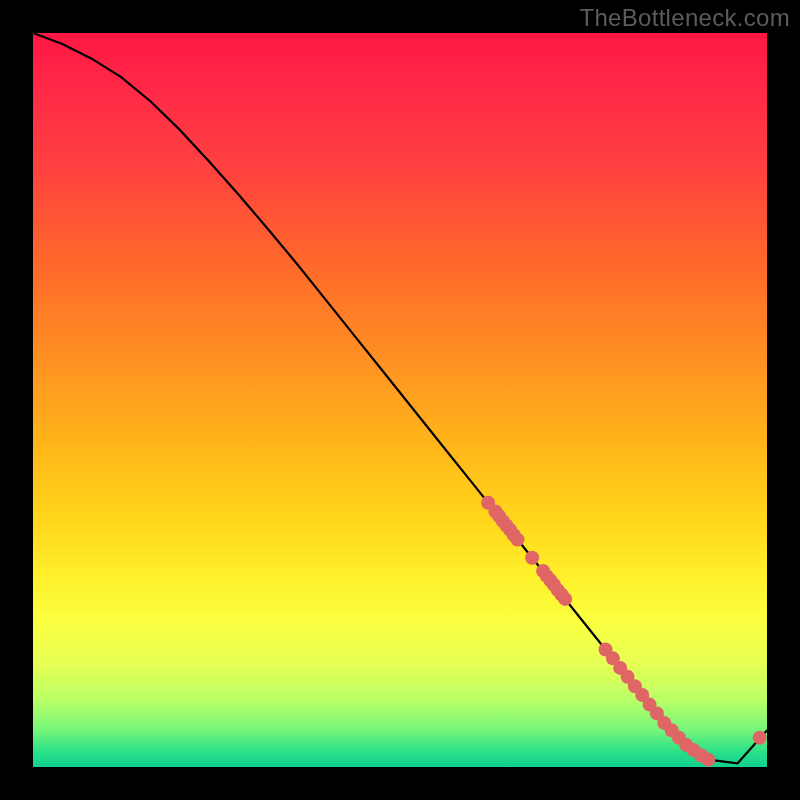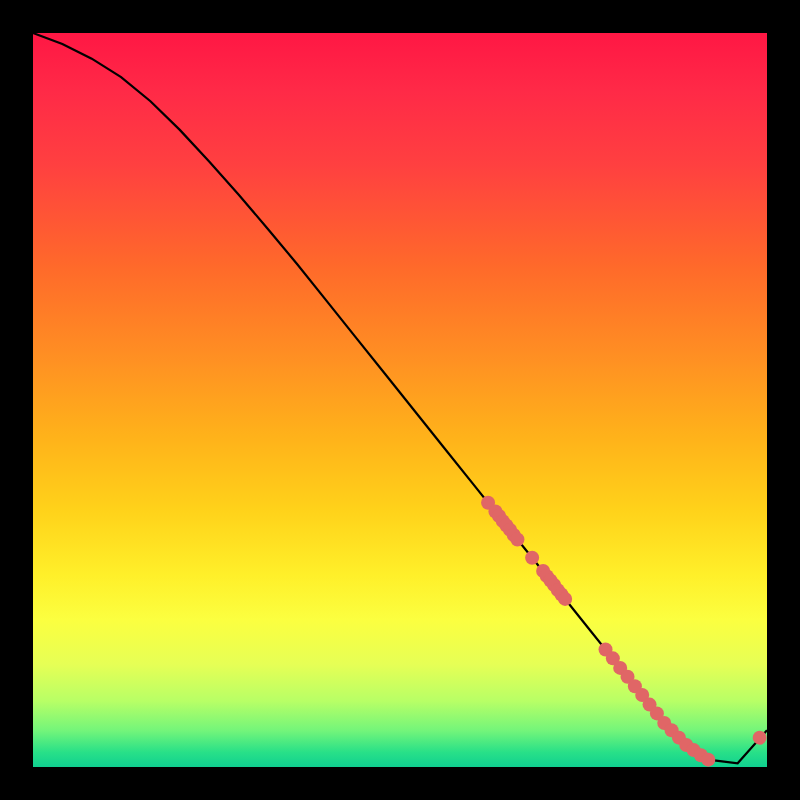--- a/index.html
+++ b/index.html
@@ -57,20 +57,21 @@
     top: 33px;
     width: 734px;
     height: 734px;
     overflow: visible;
   }
 </style>
 </head>
 <body>
 
 <div class="frame">
+  <div class="watermark">TheBottleneck.com</div>
 
   <div class="plot-area"></div>
 
   <svg class="overlay" viewBox="0 0 734 734">
     <path id="curve-path" fill="none" stroke="#000" stroke-width="2.2" d="M0.00,0.00 L29.36,11.01 L58.72,25.69 L88.08,44.04 L117.44,68.26 L146.80,96.89 L176.16,128.45 L205.52,161.48 L234.88,195.98 L264.24,231.21 L293.60,267.91 L322.96,304.61 L352.32,341.31 L381.68,378.01 L411.04,414.71 L440.40,451.41 L469.76,488.11 L499.12,524.81 L528.48,561.51 L557.84,598.21 L587.20,634.91 L616.56,671.61 L645.92,704.64 L675.28,726.66 L704.64,730.33 L734.00,697.30"></path>
     <g id="markers-group">
         <circle cx="455.08" cy="469.76" r="7" fill="#e06666"></circle>
         <circle cx="462.42" cy="478.57" r="7" fill="#e06666"></circle>
         <circle cx="466.09" cy="482.97" r="7" fill="#e06666"></circle>
         <circle cx="469.76" cy="488.11" r="7" fill="#e06666"></circle>

